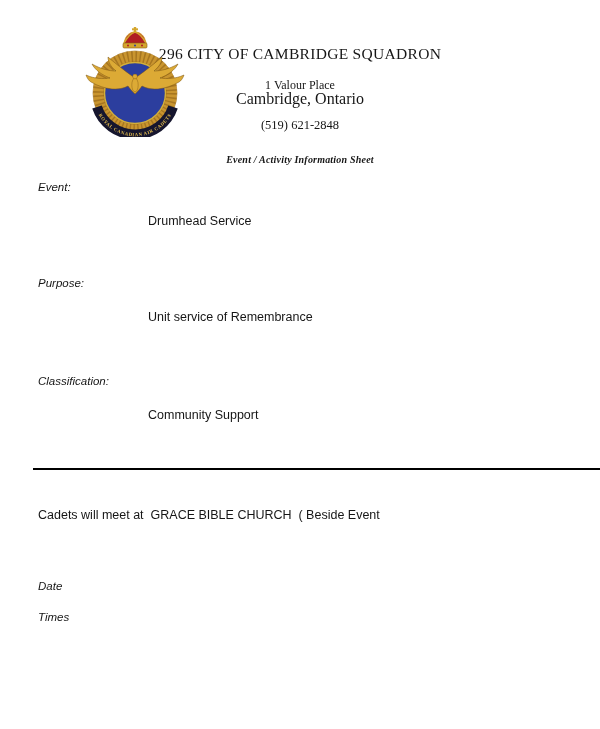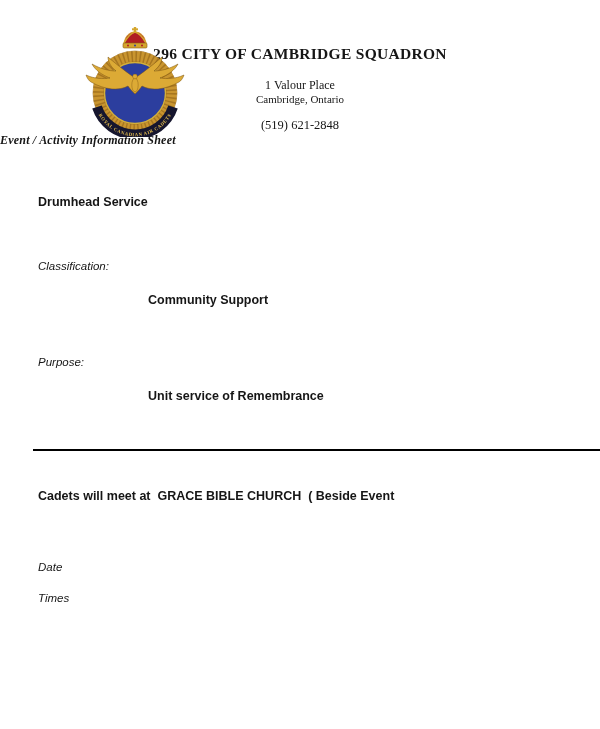--- a/index.html
+++ b/index.html
@@ -3,37 +3,37 @@
 <meta charset="utf-8">
 <style>
   html,body { margin:0; padding:0; background:#ffffff; }
   .page {
     position:relative; width:600px; height:729px; background:#ffffff;
     color:#161616; font-family:"Liberation Sans", sans-serif; overflow:hidden;
   }
   
   .crest { position:absolute; left:84px; top:27px; width:103px; height:110px; }
   .header-text { padding-top:45px; text-align:center; font-family:"Liberation Serif", serif; }
-  .org-name { font-size:15.5px; font-weight:bold; letter-spacing:.3px; line-height:17px; }
+  .org-name { font-size:15.5px; font-weight:normal; letter-spacing:.3px; line-height:17px; }
   .addr1 { font-size:12px; line-height:14px; margin-top:16px; }
-  .addr2 { font-size:11px; line-height:14px; }
+  .addr2 { font-size:16px; line-height:14px; }
   .phone { font-size:12.5px; line-height:16px; margin-top:11px; }
   .doc-title {
-    font-family:"Liberation Serif", serif;
-    font-style:italic; font-weight:bold; font-size:12px; line-height:15px; letter-spacing:.2px;
+    margin-top:19px; text-align:center; font-family:"Liberation Serif", serif;
+    font-style:italic; font-weight:bold; font-size:10px; line-height:15px; letter-spacing:.2px;
   }
   
   .fields { margin-top:12px; }
   .row { display:flex; padding:0 28px 0 38px; }
   .row .label {
     flex:0 0 110px; width:110px; font-style:italic; font-size:11.5px;
     line-height:14px; padding-top:1px;
   }
   .row .value { flex:1; font-size:12.5px; line-height:17px; white-space:pre-wrap; }
-  .vline { min-height:17px;font-weight:bold; }
+  .vline { min-height:17px; }
   .divider {
     border:none; border-top:2.5px solid #000000;
     margin:10px 0 0 33px; width:567px; height:0;
   }
 </style>
 </head>
 <body>
 
 <div class="page">
 
@@ -81,36 +81,37 @@
     <div class="addr1">1 Valour Place</div>
     <div class="addr2">Cambridge, Ontario</div>
     <div class="phone">(519) 621-2848</div>
   </div>
 
   <div class="doc-title">Event / Activity Information Sheet</div>
 
   <div class="fields">
 
     <div class="row">
+      <div class="label">Event:</div>
       <div class="value">
         <div class="vline">Drumhead Service</div>
+      </div>
+    </div>
+
+    <div class="row" style="margin-top:11px">
+      <div class="label">Purpose:</div>
+      <div class="value">
+        <div class="vline">Unit service of Remembrance</div>
       </div>
     </div>
 
     <div class="row" style="margin-top:13px">
       <div class="label">Classification:</div>
       <div class="value">
         <div class="vline">Community Support</div>
-      </div>
-    </div>
-
-    <div class="row" style="margin-top:11px">
-      <div class="label">Purpose:</div>
-      <div class="value">
-        <div class="vline">Unit service of Remembrance</div>
       </div>
     </div>
 
     <hr class="divider">
 
     <div class="row" style="margin-top:3px">
       <div class="value">
         <div class="vline">Cadets will meet at  GRACE BIBLE CHURCH  ( Beside Event</div>
       </div>
     </div>

